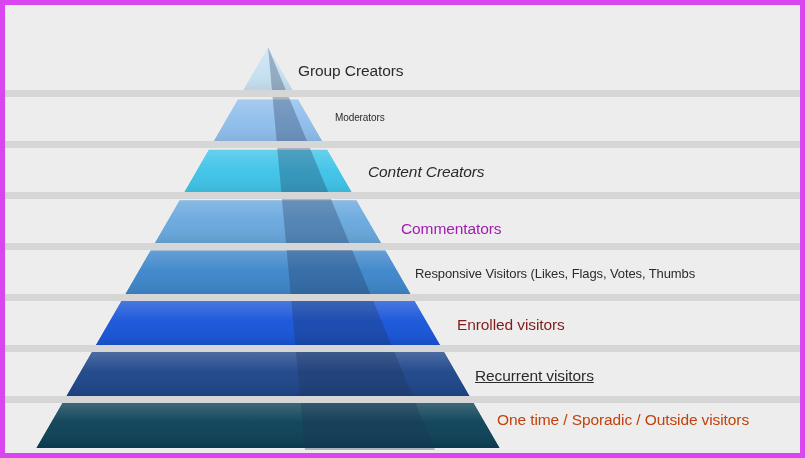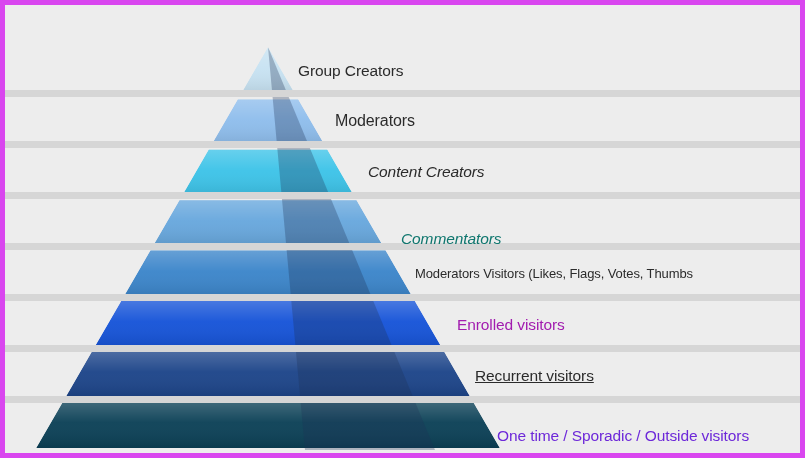--- a/index.html
+++ b/index.html
@@ -82,22 +82,22 @@
       <div class="sep-bar" style="top: 85px; background: rgb(214, 214, 214);"></div>
       <div class="sep-bar" style="top: 136px; background: rgb(214, 214, 214);"></div>
       <div class="sep-bar" style="top: 187px; background: rgb(214, 214, 214);"></div>
       <div class="sep-bar" style="top: 238px; background: rgb(214, 214, 214);"></div>
       <div class="sep-bar" style="top: 289px; background: rgb(214, 214, 214);"></div>
       <div class="sep-bar" style="top: 340px; background: rgb(214, 214, 214);"></div>
       <div class="sep-bar" style="top: 391px; background: rgb(214, 214, 214);"></div>
     </div>
   <div id="labels">
       <div class="row-label" style="left: 293px; top: 57px; font-size: 15.5px; color: rgb(43, 43, 43);">Group Creators</div>
-      <div class="row-label" style="left: 330px; top: 107px; font-size: 16px; color: rgb(43, 43, 43);">Moderators</div>
+      <div class="row-label" style="left: 330px; top: 107px; font-size: 10px; color: rgb(43, 43, 43);">Moderators</div>
       <div class="row-label" style="left: 363px; top: 158px; font-size: 15.5px; color: rgb(43, 43, 43); font-style: italic;">Content Creators</div>
-      <div class="row-label" style="left: 396px; top: 225px; font-size: 15.5px; color: #0f766e; font-style: italic;">Commentators</div>
-      <div class="row-label" style="left: 410px; top: 261px; font-size: 13px; color: rgb(43, 43, 43);">Moderators Visitors (Likes, Flags, Votes, Thumbs</div>
-      <div class="row-label" style="left: 452px; top: 311px; font-size: 15.5px; color: #a21caf;">Enrolled visitors</div>
+      <div class="row-label" style="left: 396px; top: 215px; font-size: 15.5px; color: #a21caf;">Commentators</div>
+      <div class="row-label" style="left: 410px; top: 261px; font-size: 13px; color: rgb(43, 43, 43);">Responsive Visitors (Likes, Flags, Votes, Thumbs</div>
+      <div class="row-label" style="left: 452px; top: 311px; font-size: 15.5px; color: #7f1d1d;">Enrolled visitors</div>
       <div class="row-label" style="left: 470px; top: 362px; font-size: 15.5px; color: rgb(43, 43, 43); text-decoration: underline;">Recurrent visitors</div>
-      <div class="row-label" style="left: 492px; top: 422px; font-size: 15.5px; color: #6d28d9;">One time / Sporadic / Outside visitors</div>
+      <div class="row-label" style="left: 492px; top: 406px; font-size: 15.5px; color: #c2410c;">One time / Sporadic / Outside visitors</div>
     </div>
 
 </div>
 
 </body></html>

